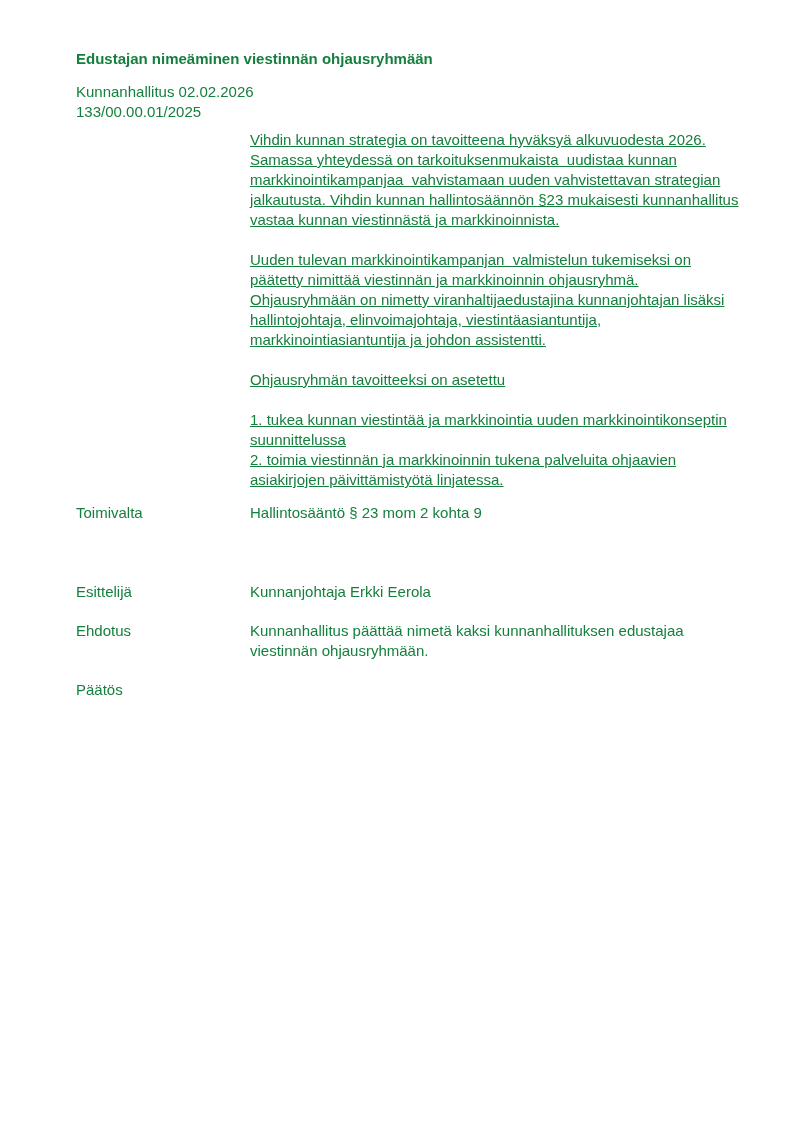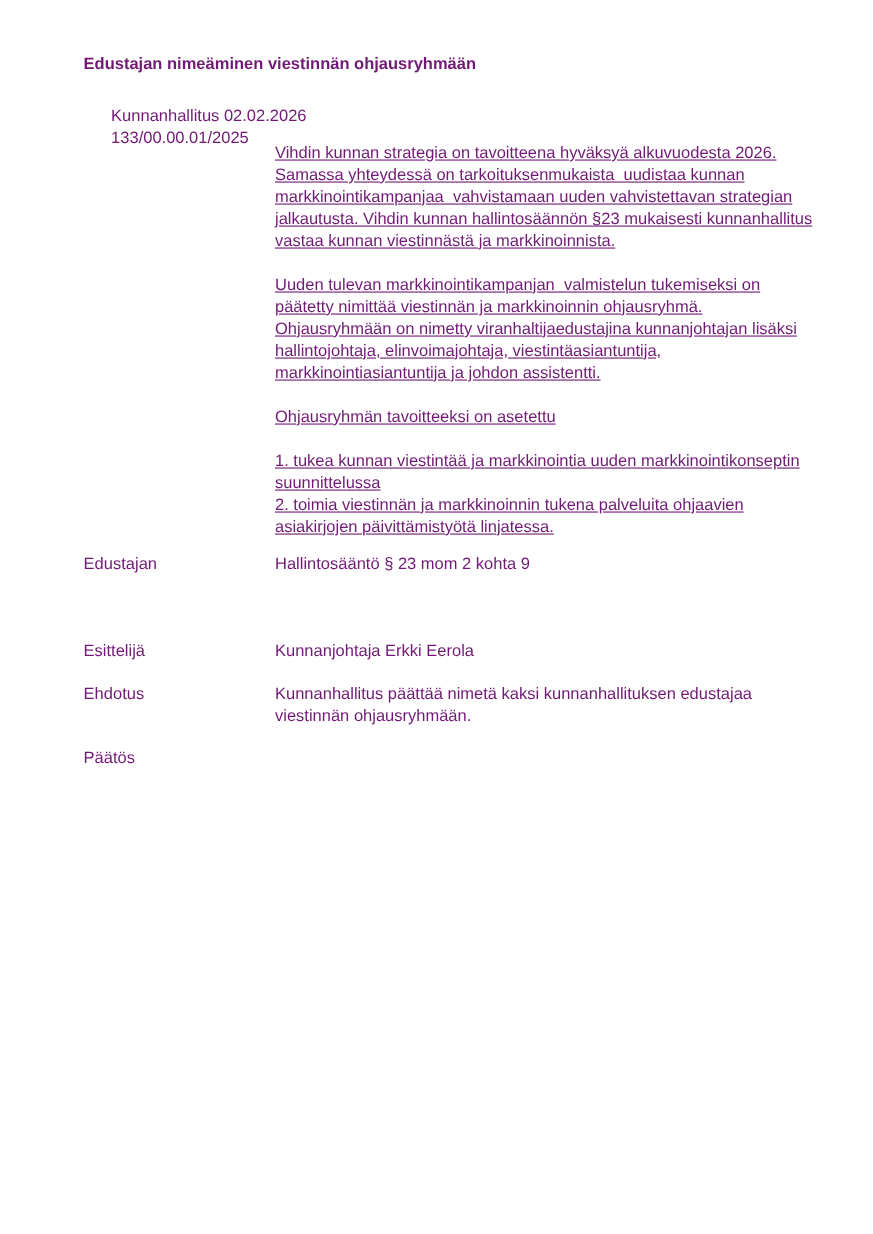--- a/index.html
+++ b/index.html
@@ -21,23 +21,22 @@
   .doc-title {
     position: absolute;
     left: 76px;
     top: 49px;
     font-weight: 700;
     white-space: pre;
   }
   .doc-meta {
     position: absolute;
     left: 76px;
-    top: 96px;
+    top: 82px;
     white-space: pre;
-    margin-left: 25px;
   }
   .body-col {
     position: absolute;
     left: 250px;
     top: 130px;
     text-decoration: underline;
   }
   .para {
     white-space: pre;
     margin: 0 0 20px 0;
@@ -58,21 +57,21 @@
   .field-value {
     position: absolute;
     left: 250px;
     top: 0;
     white-space: pre;
   }
 </style>
 </head>
 <body>
 
-<div class="page" style="color: #701a75;">
+<div class="page" style="color: #15803d;">
 
   <div class="doc-title">Edustajan nimeäminen viestinnän ohjausryhmään</div>
 
   <div class="doc-meta">Kunnanhallitus 02.02.2026
 133/00.00.01/2025</div>
 
   <div class="body-col">
     <div class="para">Vihdin kunnan strategia on tavoitteena hyväksyä alkuvuodesta 2026.
 Samassa yhteydessä on tarkoituksenmukaista  uudistaa kunnan
 markkinointikampanjaa  vahvistamaan uuden vahvistettavan strategian
@@ -84,21 +83,21 @@
 hallintojohtaja, elinvoimajohtaja, viestintäasiantuntija,
 markkinointiasiantuntija ja johdon assistentti.</div>
     <div class="para">Ohjausryhmän tavoitteeksi on asetettu</div>
     <div class="para">1. tukea kunnan viestintää ja markkinointia uuden markkinointikonseptin
 suunnittelussa
 2. toimia viestinnän ja markkinoinnin tukena palveluita ohjaavien
 asiakirjojen päivittämistyötä linjatessa.</div>
   </div>
 
   <div class="field-row" style="top:503px">
-    <div class="field-label">Edustajan</div>
+    <div class="field-label">Toimivalta</div>
     <div class="field-value">Hallintosääntö § 23 mom 2 kohta 9</div>
   </div>
 
 
   <div class="field-row" style="top:582px">
     <div class="field-label">Esittelijä</div>
     <div class="field-value">Kunnanjohtaja Erkki Eerola</div>
   </div>
 
   <div class="field-row" style="top:680px">

